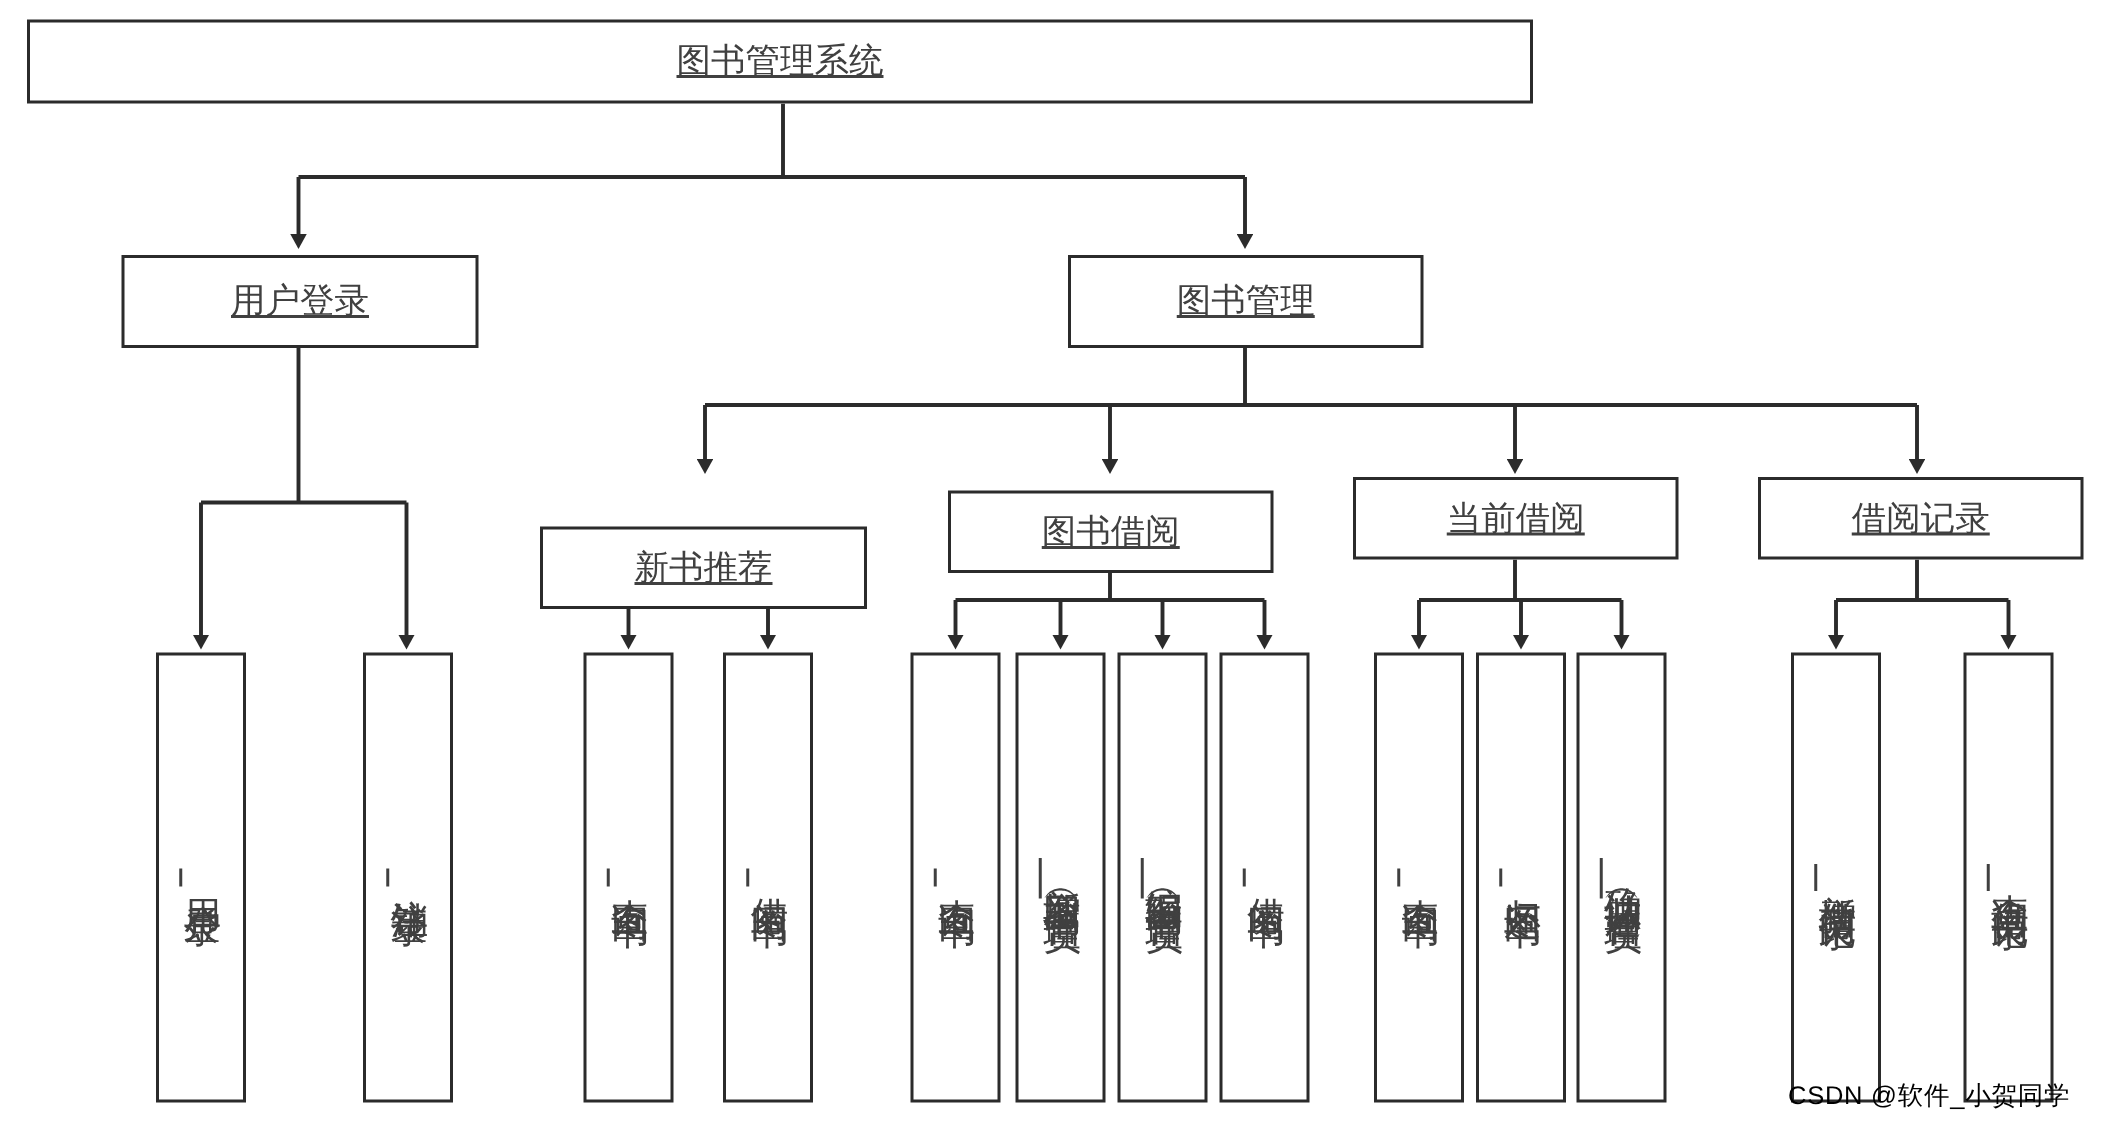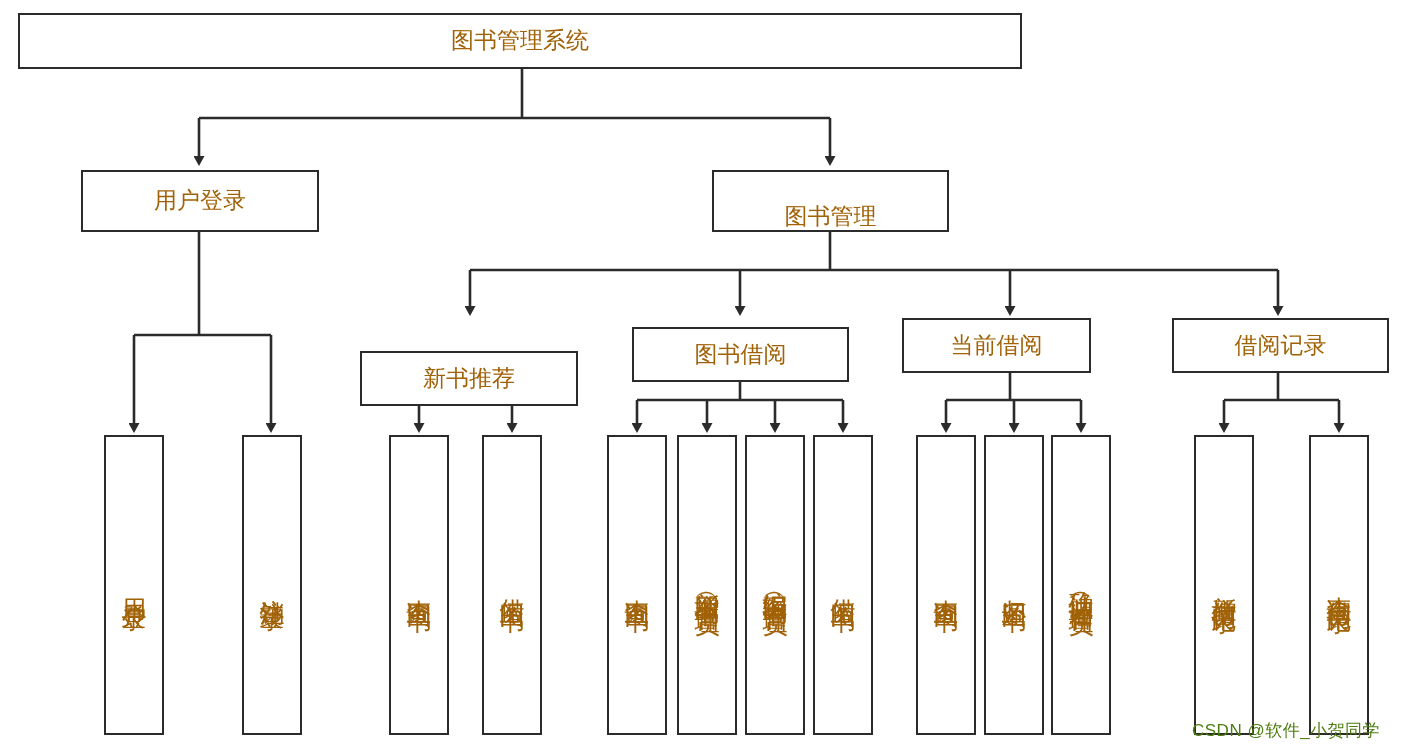--- a/index.html
+++ b/index.html
@@ -26,21 +26,22 @@
     pointer-events: none;
   }
   .node {
     position: absolute;
     box-sizing: border-box;
     border: 2px solid #2b2b2b;
     background: #ffffff;
     display: flex;
     align-items: center;
     justify-content: center;
-    color: #a16207;
+    color: #404040;
+    text-decoration: underline;
   }
   .node-label {
     display: block;
     text-align: center;
     line-height: 1.18;
     white-space: nowrap;
   }
   .h-node .node-label {
     font-size: 23px;
   }
@@ -54,21 +55,21 @@
     writing-mode: vertical-rl;
     text-orientation: upright;
     font-size: 25px;
     letter-spacing: 3px;
     line-height: 1;
     white-space: normal;
   }
   .watermark {
     position: absolute;
     font-size: 17px;
-    color: #4d7c0f;
+    color: #000000;
     white-space: nowrap;
     letter-spacing: 0.5px;
   }
 </style>
 </head>
 <body>
 
 <div id="canvas">
 
   <svg class="wires" viewBox="0 0 1405 747" xmlns="http://www.w3.org/2000/svg">
@@ -125,33 +126,33 @@
   </svg>
 
   <div class="node root h-node" style="left:18px; top:13px; width:1004px; height:56px;">
     <span class="node-label">图书管理系统</span>
   </div>
 
   <div class="node h-node" style="left:81px; top:170px; width:238px; height:62px;">
     <span class="node-label">用户登录</span>
   </div>
 
-  <div class="node h-node" style="left:712px; top:170px; width:237px; height:62px;align-items:flex-end;">
+  <div class="node h-node" style="left:712px; top:170px; width:237px; height:62px;">
     <span class="node-label">图书管理</span>
   </div>
 
   <div class="node h-node" style="left:360px; top:318px; width:218px; height:55px;margin-top:33px;">
     <span class="node-label">新书推荐</span>
   </div>
 
   <div class="node h-node" style="left:632px; top:327px; width:217px; height:55px;">
     <span class="node-label">图书借阅</span>
   </div>
 
-  <div class="node h-node" style="left:902px; top:318px; width:189px; height:55px;">
+  <div class="node h-node" style="left:902px; top:318px; width:217px; height:55px;">
     <span class="node-label">当前借阅</span>
   </div>
 
   <div class="node h-node" style="left:1172px; top:318px; width:217px; height:55px;">
     <span class="node-label">借阅记录</span>
   </div>
 
   <div class="node v-node" style="left:104px; top:435px; width:60px; height:300px;">
     <span class="node-label">用户登录</span>
   </div>

